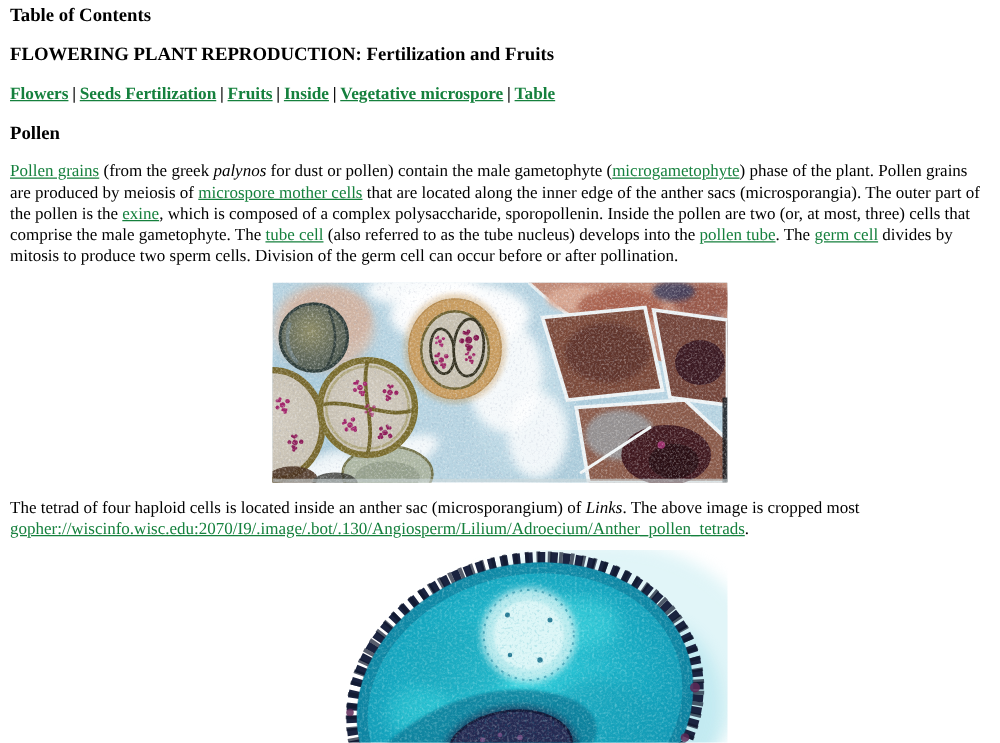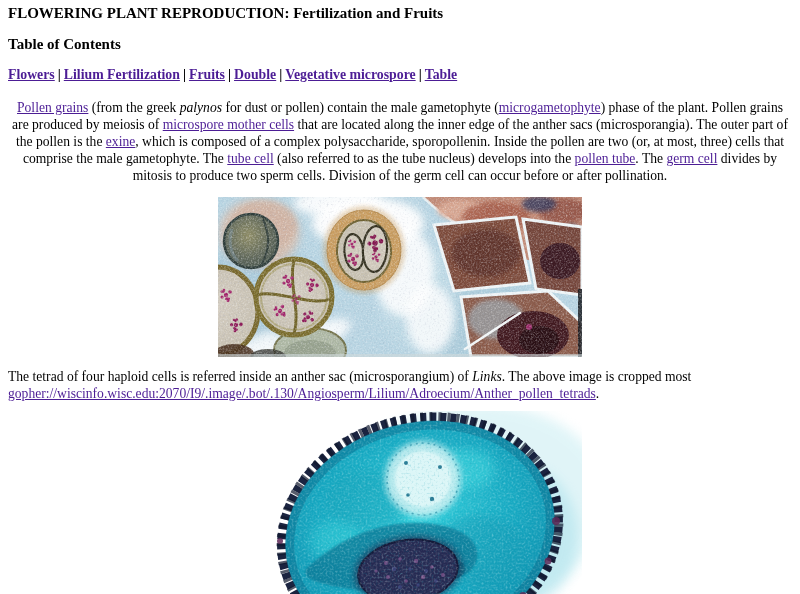--- a/index.html
+++ b/index.html
@@ -5,38 +5,39 @@
   html,body{margin:0;padding:0;}
   body{
     width:800px;height:594px;overflow:hidden;background:#ffffff;
     font-family:"Liberation Serif", serif;font-size:13.6px;color:#000;
   }
   .page{padding:5px 8px 0 8px;}
   p{margin:0;}
   .h{font-weight:700;font-size:15px;line-height:17px;margin:0 0 14px 0;}
   .nav{font-weight:700;font-size:13.8px;line-height:16px;margin:0 0 16px 0;}
   .h.pollen{margin-bottom:12px;}
-  .bodytext{line-height:17px;margin:0 0 13px 0;text-align:center;}
+  .bodytext{line-height:17px;margin:0 0 13px 0;}
   .caption{line-height:17px;margin:0 0 9px 0;}
-  a.lnk{color:#4c1d95;text-decoration:underline;cursor:pointer;}
+  a.lnk{color:#15803d;text-decoration:underline;cursor:pointer;}
   .sep{padding:0 3px;}
   .figure{text-align:center;margin:0 0 11px 0;font-size:0;line-height:0;}
   .figure svg{display:inline-block;}
 </style>
 </head>
 <body>
 
 <div class="page">
 
+  <p class="h">Table of Contents</p>
+
   <p class="h">FLOWERING PLANT REPRODUCTION: Fertilization and Fruits</p>
 
-  <p class="h">Table of Contents</p>
-
-  <p class="nav"><a class="lnk" href="#">Flowers</a><span class="sep">|</span><a class="lnk" href="#">Lilium Fertilization</a><span class="sep">|</span><a class="lnk" href="#">Fruits</a><span class="sep">|</span><a class="lnk" href="#">Double</a><span class="sep">|</span><a class="lnk" href="#">Vegetative microspore</a><span class="sep">|</span><a class="lnk" href="#">Table</a></p>
-
+  <p class="nav"><a class="lnk" href="#">Flowers</a><span class="sep">|</span><a class="lnk" href="#">Seeds Fertilization</a><span class="sep">|</span><a class="lnk" href="#">Fruits</a><span class="sep">|</span><a class="lnk" href="#">Inside</a><span class="sep">|</span><a class="lnk" href="#">Vegetative microspore</a><span class="sep">|</span><a class="lnk" href="#">Table</a></p>
+
+  <p class="h pollen">Pollen</p>
 
   <p class="bodytext"><a class="lnk" href="#">Pollen grains</a><span> (from the greek </span><i>palynos</i><span> for dust or pollen) contain the male gametophyte (</span><a class="lnk" href="#">microgametophyte</a><span>) phase of the plant. Pollen grains are produced by meiosis of </span><a class="lnk" href="#">microspore mother cells</a><span> that are located along the inner edge of the anther sacs (microsporangia). The outer part of the pollen is the </span><a class="lnk" href="#">exine</a><span>, which is composed of a complex polysaccharide, sporopollenin. Inside the pollen are two (or, at most, three) cells that comprise the male gametophyte. The </span><a class="lnk" href="#">tube cell</a><span> (also referred to as the tube nucleus) develops into the </span><a class="lnk" href="#">pollen tube</a><span>. The </span><a class="lnk" href="#">germ cell</a><span> divides by mitosis to produce two sperm cells. Division of the germ cell can occur before or after pollination.</span></p>
 
   <div class="figure">
     <svg width="364" height="160" viewBox="0 0 364 160">
       <defs>
         <radialGradient id="gSphere" cx="45%" cy="40%" r="70%">
           <stop offset="0%" stop-color="#8f8d66"></stop>
             <stop offset="60%" stop-color="#60685a"></stop>
             <stop offset="100%" stop-color="#45534c"></stop>
@@ -137,21 +138,21 @@
       <use href="#chr" x="134" y="47" fill="#a2246a" transform="scale(0.7) translate(57.4 20.1)"></use>
       <use href="#chr" x="157" y="46" fill="#83164e" transform="rotate(20 157 46) scale(1.25) translate(-31.4 -9.2)"></use>
       <use href="#chr" x="158" y="60" fill="#9c2362" transform="scale(0.75) translate(52.7 20)"></use>
 
       <rect x="0" y="0" width="364" height="160" filter="url(#noiseW)" opacity="0.55"></rect>
       <rect x="0" y="0" width="364" height="160" filter="url(#noiseD)" opacity="0.3"></rect>
       <rect x="0" y="157" width="364" height="3" fill="#cfd8da" opacity="0.6"></rect>
     </svg>
   </div>
 
-  <p class="caption"><span>The tetrad of four haploid cells is referred inside an anther sac (microsporangium) of </span><i>Links</i><span>. The above image is cropped most </span><a class="lnk" href="#">gopher://wiscinfo.wisc.edu:2070/I9/.image/.bot/.130/Angiosperm/Lilium/Adroecium/Anther_pollen_tetrads</a><span>.</span></p>
+  <p class="caption"><span>The tetrad of four haploid cells is located inside an anther sac (microsporangium) of </span><i>Links</i><span>. The above image is cropped most </span><a class="lnk" href="#">gopher://wiscinfo.wisc.edu:2070/I9/.image/.bot/.130/Angiosperm/Lilium/Adroecium/Anther_pollen_tetrads</a><span>.</span></p>
 
   <div class="figure">
     <svg width="364" height="250" viewBox="0 0 364 250">
       <defs>
         <radialGradient id="gCell" cx="50%" cy="42%" r="68%">
           <stop offset="0%" stop-color="#36d2de"></stop>
             <stop offset="55%" stop-color="#18a9c2"></stop>
             <stop offset="100%" stop-color="#0d86a6"></stop>
         </radialGradient>
         <filter id="blur6b">

